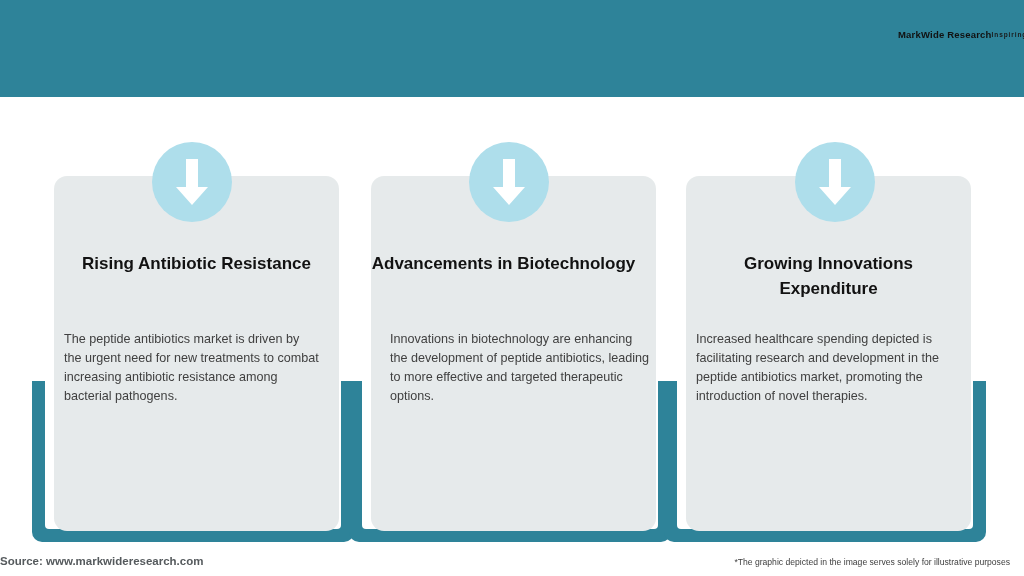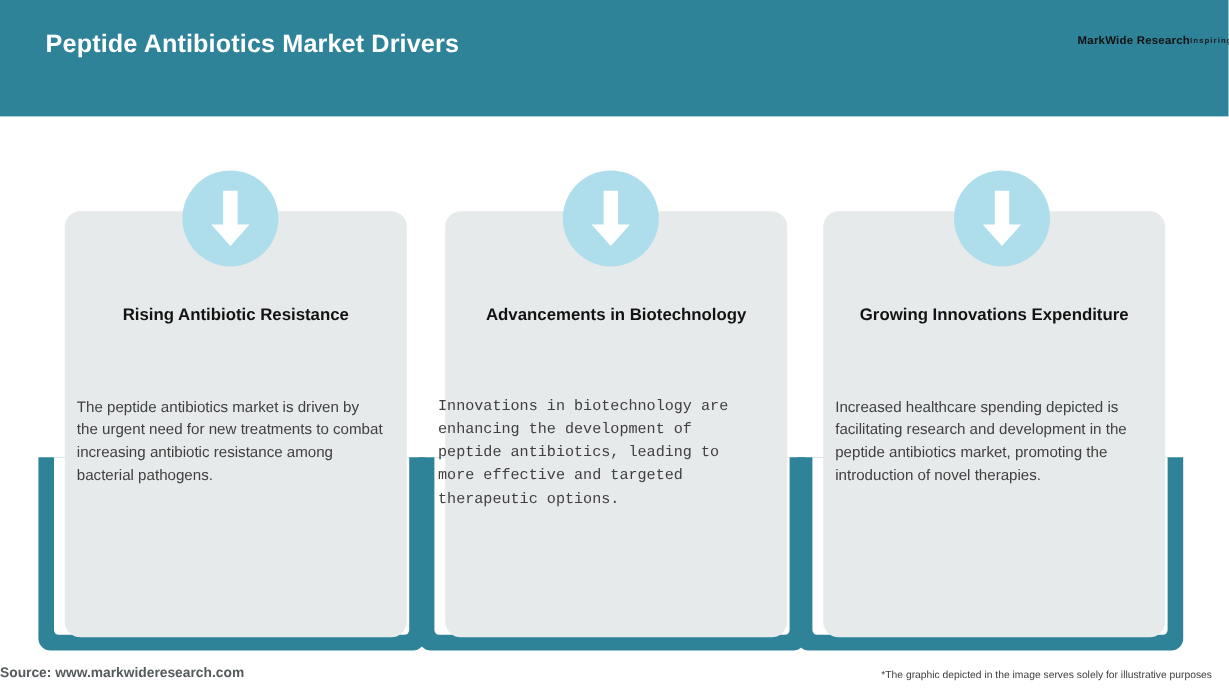--- a/index.html
+++ b/index.html
@@ -113,21 +113,21 @@
     justify-content: center;
   }
   .arrow-svg {
     width: 38px;
     height: 54px;
     display: block;
   }
   .card-title {
     position: absolute;
     text-align: center;
-    font-size: 14px;
+    font-size: 17px;
     font-weight: bold;
     color: #121212;
     line-height: 1.45;
   }
   .card-body {
     position: absolute;
     text-align: left;
     font-size: 12.6px;
     color: #404040;
     line-height: 1.52;
@@ -151,21 +151,20 @@
     color: #3d3d3d;
     white-space: nowrap;
   }
 </style>
 </head>
 <body>
 
 <div id="stage">
 
   <div class="header-bar"></div>
-  <div class="header-title">Peptide Antibiotics Market Drivers</div>
 
   <div class="logo">
     <svg class="logo-mark" viewBox="0 0 190 52">
       <g fill="#0d0d0d">
 
         <polygon points="2,50 14,2 26,2 38,32 50,2 62,2 74,50 62,50 54,18 42,50 32,50 20,18 14,50"></polygon>
 
         <polygon points="62,2 74,2 86,34 98,2 110,2 122,50 110,50 104,22 94,50 82,50 72,22 68,50 56,50" opacity="0.95"></polygon>
 
         <path d="M128,2 L160,2 C174,2 182,10 182,21 C182,29 177,35 169,38 L186,50 L170,50 L156,39 L140,39 L140,50 L128,50 Z M140,13 L140,28 L158,28 C164,28 169,26 169,20.5 C169,15 164,13 158,13 Z"></path>
@@ -192,22 +191,22 @@
   <div class="card-wrap" style="left:0;top:0;">
     <div class="frame" style="left:349px; top:381px; width:322px; height:161px;">
       <div class="frame-inner"></div>
     </div>
     <div class="card" style="left:371px; top:176px; width:285px; height:355px;"></div>
     <div class="circle" style="left:469px; top:142px;">
       <svg class="arrow-svg" viewBox="0 0 38 54">
         <polygon points="13,4 25,4 25,32 35,32 19,50 3,32 13,32" fill="#ffffff"></polygon>
       </svg>
     </div>
-    <div class="card-title" style="left:381px; top:252px; width:265px;">Advancements in Biotechnology</div>
-    <div class="card-body" style="left:365px; top:330px; width:262px;font-family:Liberation Mono, monospace;">Innovations in biotechnology are enhancing the development of peptide antibiotics, leading to more effective and targeted therapeutic options.</div>
+    <div class="card-title" style="left:371px; top:252px; width:265px;">Advancements in Biotechnology</div>
+    <div class="card-body" style="left:390px; top:330px; width:262px;">Innovations in biotechnology are enhancing the development of peptide antibiotics, leading to more effective and targeted therapeutic options.</div>
   </div>
 
   <div class="card-wrap" style="left:0;top:0;">
     <div class="frame" style="left:664px; top:381px; width:322px; height:161px;">
       <div class="frame-inner"></div>
     </div>
     <div class="card" style="left:686px; top:176px; width:285px; height:355px;"></div>
     <div class="circle" style="left:795px; top:142px;">
       <svg class="arrow-svg" viewBox="0 0 38 54">
         <polygon points="13,4 25,4 25,32 35,32 19,50 3,32 13,32" fill="#ffffff"></polygon>

